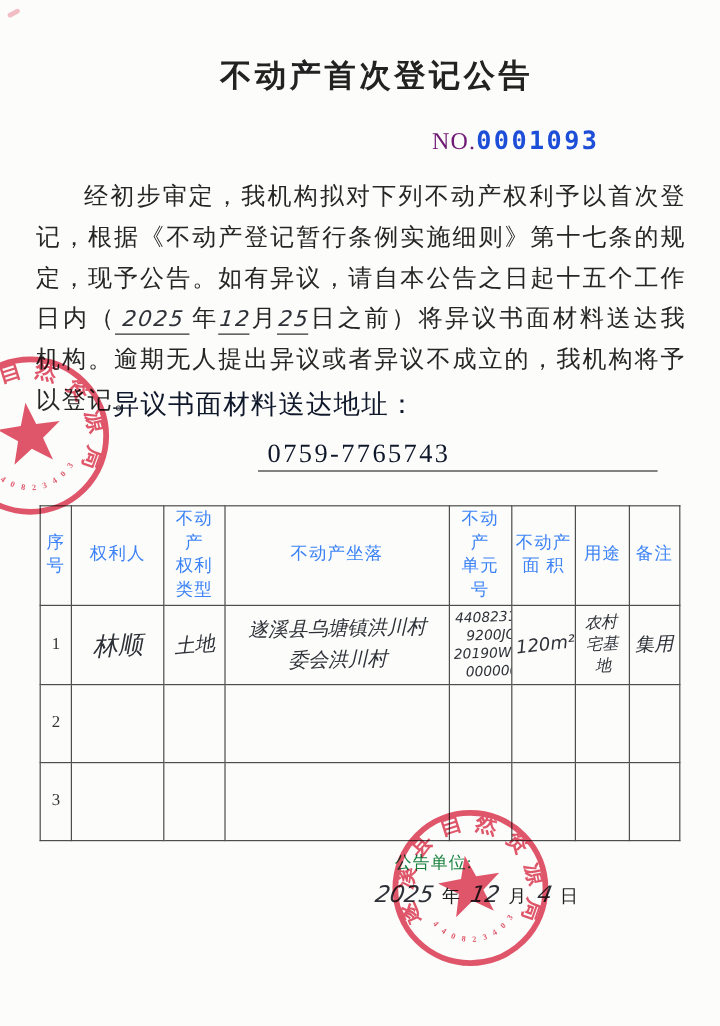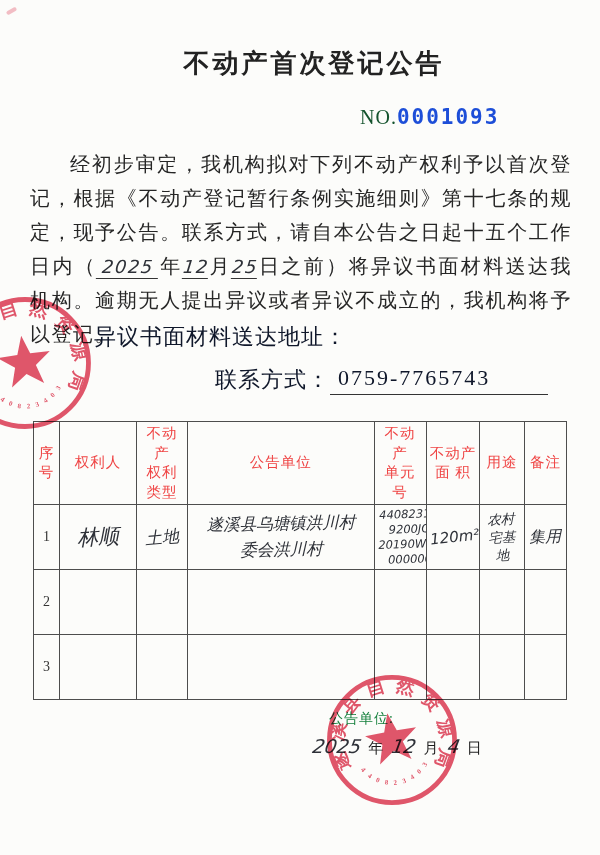--- a/index.html
+++ b/index.html
@@ -16,21 +16,21 @@
   }
   .corner-mark{
     position:absolute;left:6px;top:9px;width:11px;height:4px;
     background:var(--seal);opacity:.35;transform:rotate(-28deg);border-radius:2px;
   }
   .title{
     position:absolute;left:0;right:0;top:46px;margin:0;
     text-align:center;font-size:26px;font-weight:bold;letter-spacing:3px;color:#222;padding-left:28px;
   }
   .no-line{position:absolute;left:360px;top:105px;font-size:20px;white-space:nowrap;}
-  .no-prefix{font-family:"Liberation Serif",serif;color:#14532d;letter-spacing:1px;}
+  .no-prefix{font-family:"Liberation Serif",serif;color:#701a75;letter-spacing:1px;}
   .no-value{
     font-family:"DejaVu Sans Mono","Liberation Mono",monospace;
     color:#1d4ed8;font-weight:bold;letter-spacing:2px;font-size:21px;
   }
   .body-text{
     position:absolute;left:30px;right:28px;top:147px;
     font-size:20px;line-height:34px;letter-spacing:1.5px;
     text-align:justify;text-indent:2em;color:#262626;
   }
   .hw{
@@ -55,21 +55,21 @@
   table.reg{
     position:absolute;left:33px;top:421px;width:534px;
     border-collapse:collapse;table-layout:fixed;
   }
   table.reg th,table.reg td{
     border:1px solid var(--line);padding:2px 3px;
     vertical-align:middle;text-align:center;overflow:hidden;
   }
   table.reg th{
     font-weight:normal;font-size:14.5px;line-height:1.35;
-    white-space:pre-line;letter-spacing:1px;color:#ef4444;height:46px;
+    white-space:pre-line;letter-spacing:1px;color:#3b82f6;height:46px;
   }
   table.reg td{height:65px;font-size:14px;}
   .pre{white-space:pre-line;}
   td.c-seq{font-size:14px;color:#333;}
   .hw-owner{font-size:21px;transform:rotate(-3deg);display:inline-block;}
   .hw-type{font-size:17px;transform:rotate(-5deg);display:inline-block;}
   td.c-loc{text-align:left;padding-left:12px;text-decoration:underline;}
   .hw-loc{font-size:16.5px;line-height:1.6;transform:rotate(-1deg);display:inline-block;}
   td.c-unit{text-align:left;padding-left:4px;}
   .hw-unit{font-size:11.5px;line-height:1.3;transform:rotate(-2deg);display:inline-block;letter-spacing:0;}
@@ -97,49 +97,48 @@
 <div class="page">
 
   <div class="corner-mark"></div>
 
   <h1 class="title">不动产首次登记公告</h1>
 
   <div class="no-line">
     <span class="no-prefix">NO.</span><span class="no-value">0001093</span>
   </div>
 
-  <div class="body-text"><span>经初步审定，我机构拟对下列不动产权利予以首次登记，根据《不动产登记暂行条例实施细则》第十七条的规定，现予公告。联系方式，请自本公告之日起十五个工作日内（</span><span class="blank blank-year hw">2025</span><span>年</span><span class="blank blank-sm hw">12</span><span>月</span><span class="blank blank-sm hw">25</span><span>日之前）</span><span>将异议书面材料送达我机构。逾期无人提出异议或者异议不成立的，我机构将予以登记。</span></div>
+  <div class="body-text"><span>经初步审定，我机构拟对下列不动产权利予以首次登记，根据《不动产登记暂行条例实施细则》第十七条的规定，现予公告。如有异议，请自本公告之日起十五个工作日内（</span><span class="blank blank-year hw">2025</span><span>年</span><span class="blank blank-sm hw">12</span><span>月</span><span class="blank blank-sm hw">25</span><span>日之前）</span><span>将异议书面材料送达我机构。逾期无人提出异议或者异议不成立的，我机构将予以登记。</span></div>
 
   <div class="field-line addr-line">
     <span class="field-label">异议书面材料送达地址：</span>
   </div>
 
   <div class="field-line contact-line">
-    <span class="field-label">联系方式：</span>
     <span class="field-value contact-value">0759-7765743</span>
   </div>
 
   <table class="reg">
     <colgroup>
       <col style="width:4.9%">
         <col style="width:14.4%">
         <col style="width:9.5%">
         <col style="width:35%">
       <col style="width:9.7%">
         <col style="width:10.1%">
         <col style="width:8.3%">
         <col style="width:7.9%">
     </colgroup>
     <thead>
       <tr>
         <th>序号</th>
         <th>权利人</th>
         <th>不动产
 权利类型</th>
-        <th>公告单位</th>
+        <th>不动产坐落</th>
         <th>不动产
 单元号</th>
         <th>不动产
 面  积</th>
         <th>用途</th>
         <th>备注</th>
       </tr>
     </thead>
     <tbody>
       <tr>

